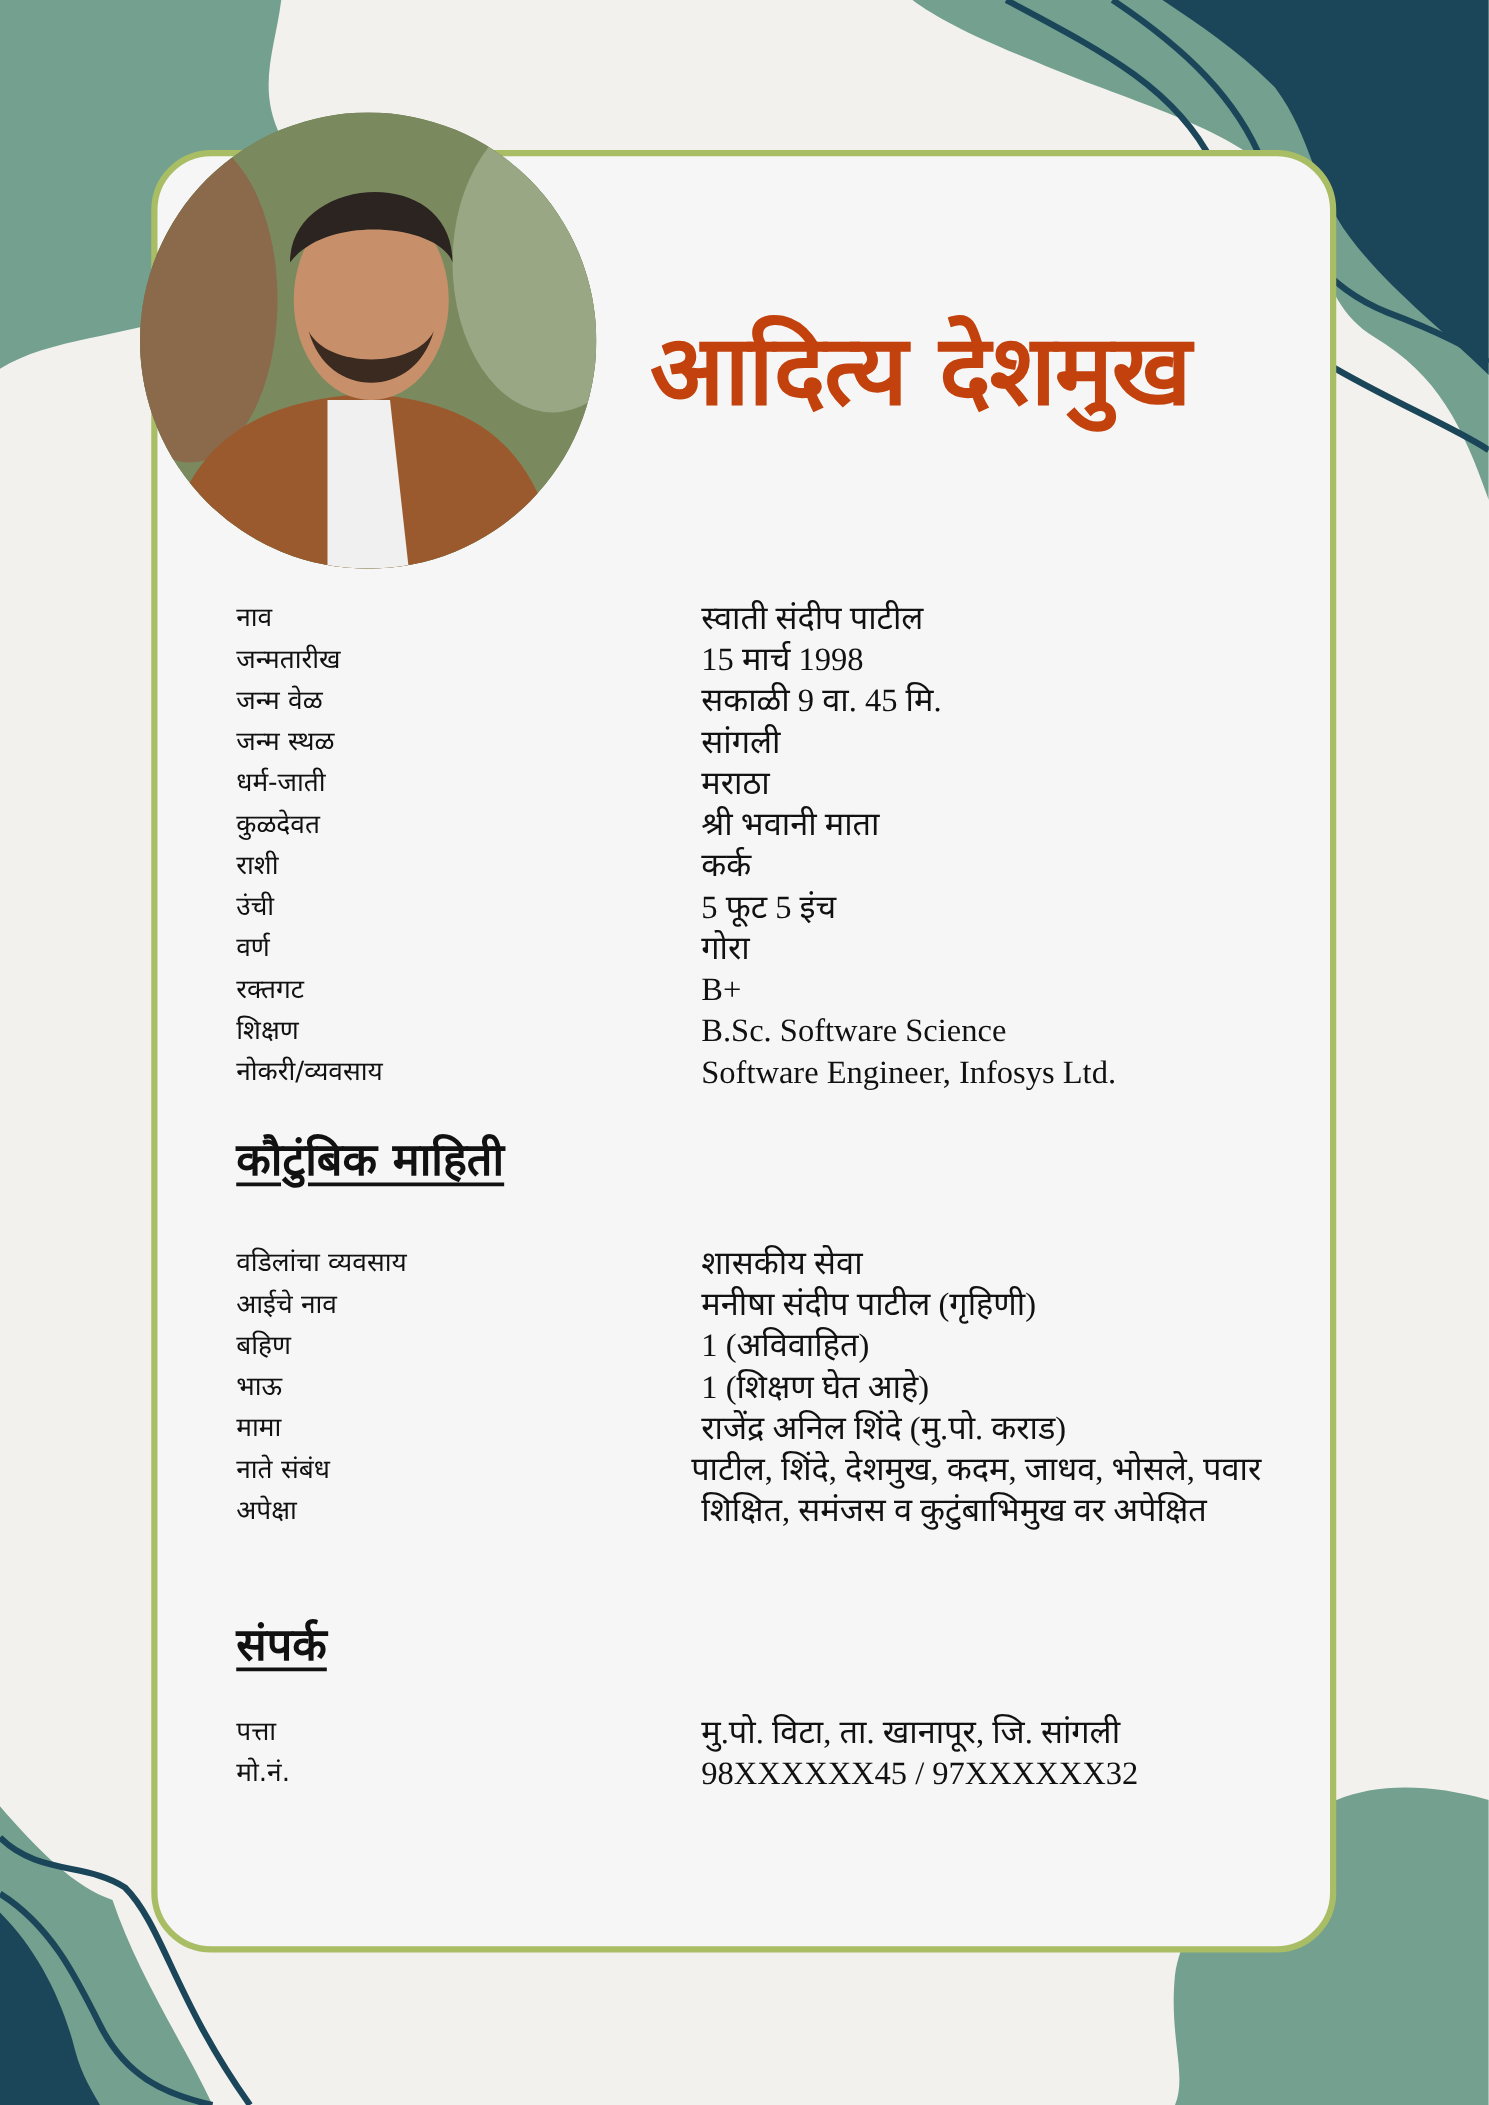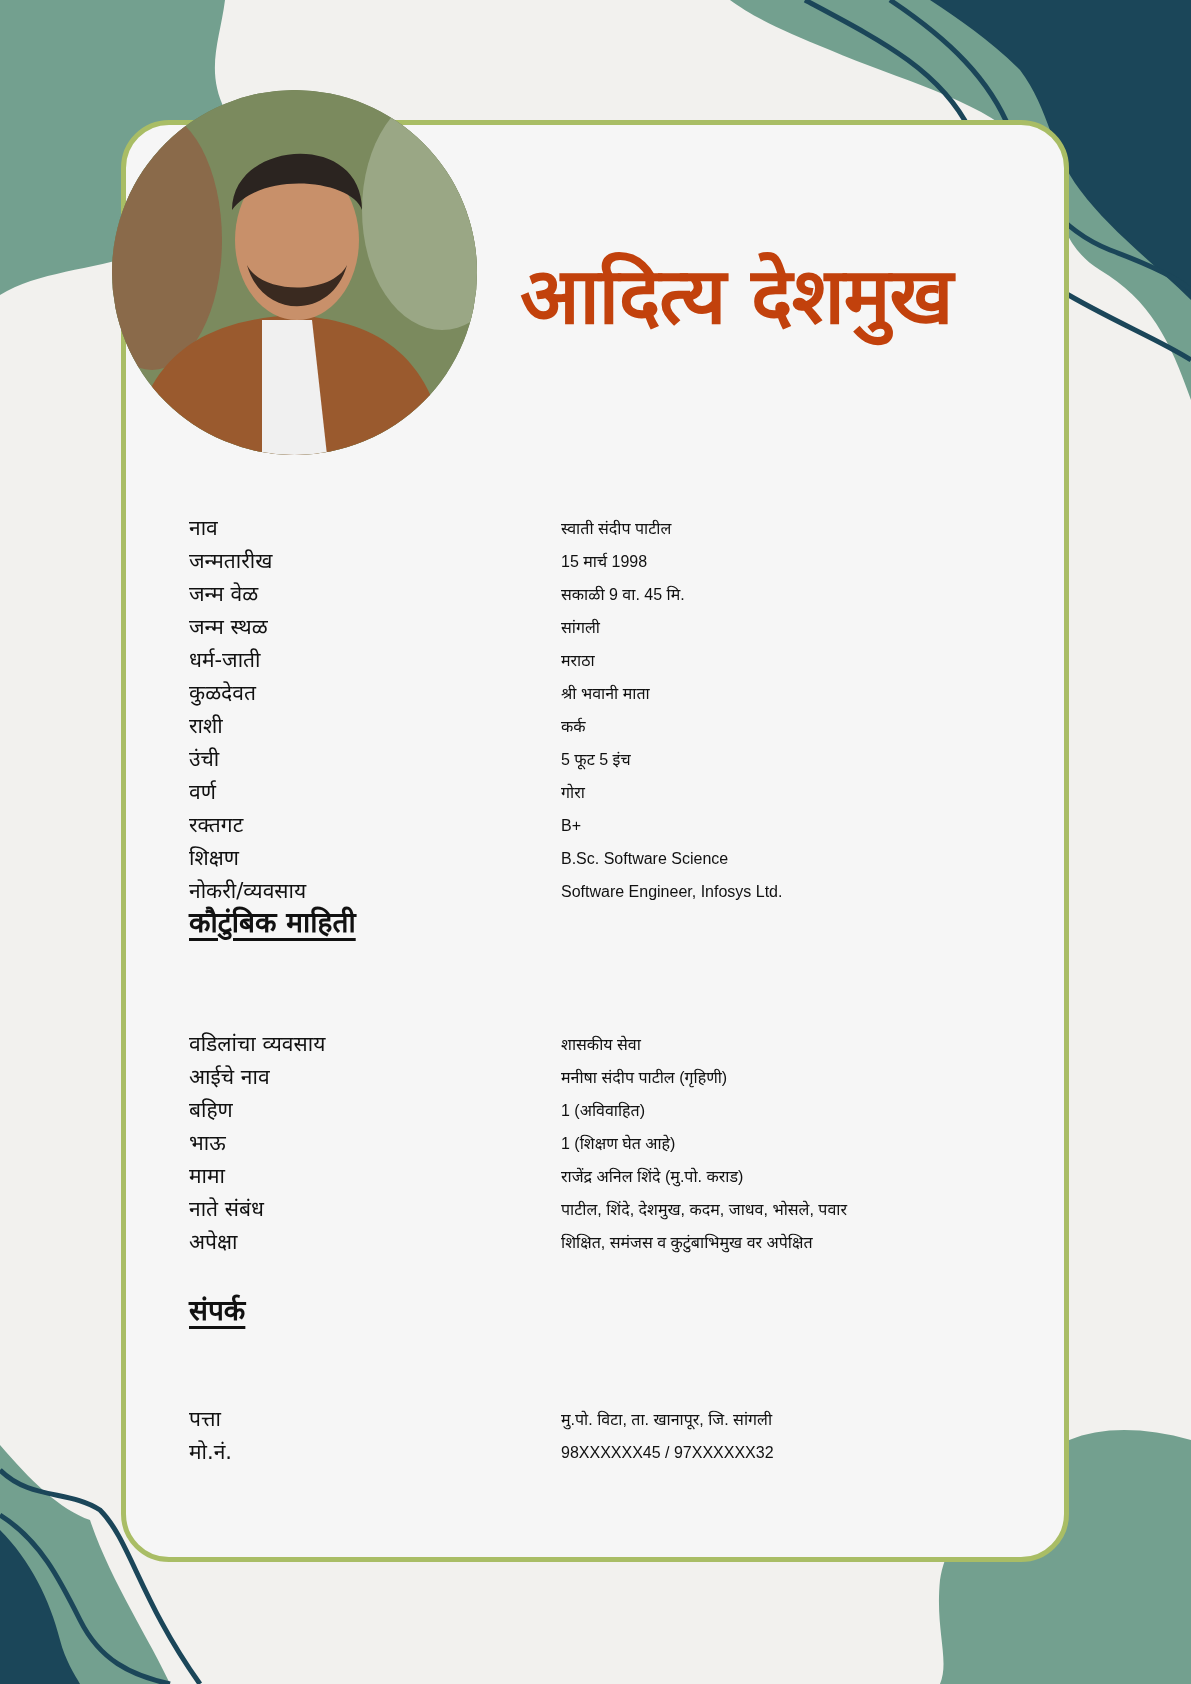--- a/index.html
+++ b/index.html
@@ -1,25 +1,25 @@
 <!DOCTYPE html>
 <html><head>
 <meta charset="utf-8">
 <style>
   html, body { margin:0; padding:0; }
   body { width:1191px; height:1684px; position:relative; overflow:hidden; background:#f2f1ee; font-family:"DejaVu Serif", serif; }
   .deco { position:absolute; left:0; top:0; width:1191px; height:1684px; }
   .card { position:absolute; left:121px; top:120px; width:948px; height:1442px; border:5px solid #a9bd65; border-radius:48px; background:#f6f6f6; box-sizing:border-box; }
   .photo { position:absolute; left:112px; top:90px; width:365px; height:365px; border-radius:50%; overflow:hidden; background:#6d7a52; }
   .title { position:absolute; left:520px; top:240px; font-family:"DejaVu Sans", sans-serif; font-weight:bold; font-size:78px; color:#c2410c; white-space:nowrap; letter-spacing:-1px; }
-  .rows { position:absolute; left:189px; width:820px;margin-top:34px; }
+  .rows { position:absolute; left:189px; width:820px; }
   .row { display:flex; height:33px; line-height:33px; font-size:22px; color:#111; }
   .row .lbl { width:372px; font-family:"DejaVu Sans", sans-serif; font-size:21px; }
-  .row .val { font-family:Liberation Sans, sans-serif; font-size:16px; white-space:nowrap; }
-  .section { position:absolute; left:189px; font-family:"DejaVu Sans", sans-serif; font-weight:bold; font-size:28px; color:#111; text-decoration:underline; text-underline-offset:6px; text-decoration-thickness:3px; }
+  .row .val { font-family:Liberation Serif, serif; font-size:26px; white-space:nowrap; }
+  .section { position:absolute; left:189px; font-family:"DejaVu Sans", sans-serif; font-weight:bold; font-size:36px; color:#111; text-decoration:underline; text-underline-offset:6px; text-decoration-thickness:3px; }
 </style>
 </head>
 <body>
 
 <svg class="deco" viewBox="0 0 1191 1684">
   <path d="M0,0 L225,0 C220,40 205,70 225,110 C250,160 200,230 150,250 C100,270 40,270 0,295 Z" fill="#73a08f"></path>
   <path d="M730,0 L1191,0 L1191,400 C1170,340 1150,300 1100,270 C1050,240 1060,180 1020,140 C980,100 900,80 830,50 C780,30 750,15 730,0 Z" fill="#73a08f"></path>
   <path d="M930,0 L1191,0 L1191,300 C1150,260 1110,230 1080,190 C1050,150 1050,110 1020,70 C990,40 960,20 930,0 Z" fill="#1b4659"></path>
   <path d="M805,0 C880,40 940,70 970,130 C1000,200 1010,260 1060,290 C1110,320 1160,340 1191,360" stroke="#1b4659" stroke-width="5" fill="none"></path>
   <path d="M890,0 C950,40 990,80 1010,130 C1030,190 1060,230 1110,250 C1150,265 1180,280 1191,290" stroke="#1b4659" stroke-width="5" fill="none"></path>

